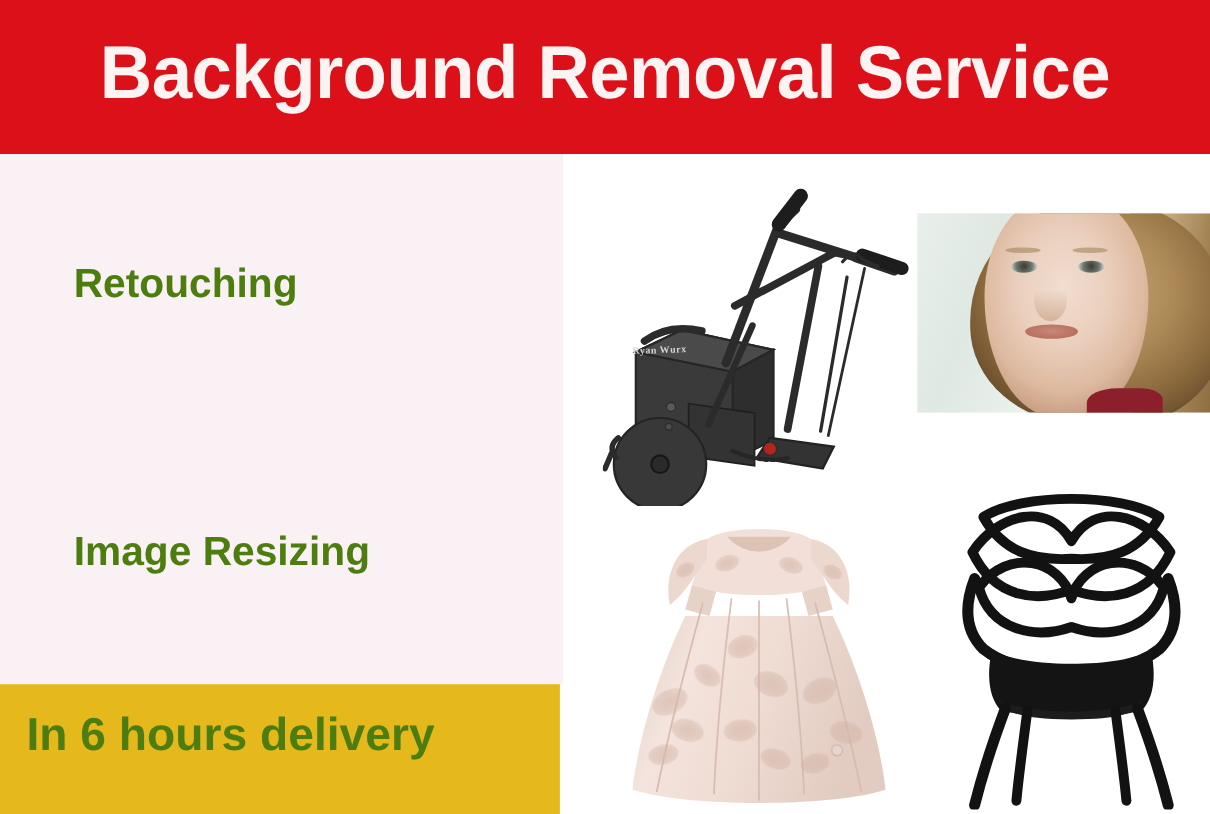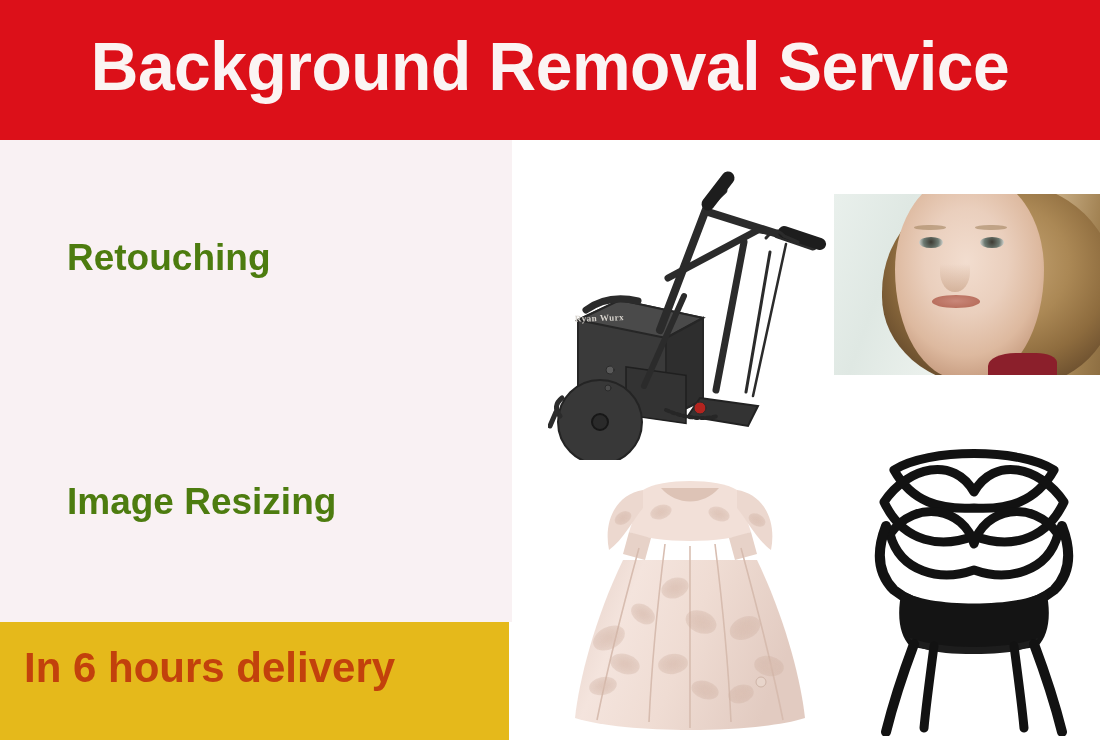--- a/index.html
+++ b/index.html
@@ -66,21 +66,21 @@
     font-family:"Liberation Sans","DejaVu Sans",sans-serif;
   }
 
   
   #delivery-band{
     position:absolute;left:0;top:622px;width:509px;height:118px;
     background:#e5b91b;
   }
   #delivery-text{
     position:absolute;left:24px;top:645px;
-    color:#c2410c;
+    color:#4d7c0f;
     font-size:42px;
     font-weight:bold;
     line-height:46px;
     white-space:nowrap;
   }
 
   
   #photo-area{
     position:absolute;left:512px;top:140px;width:588px;height:600px;
     background:#ffffff;

